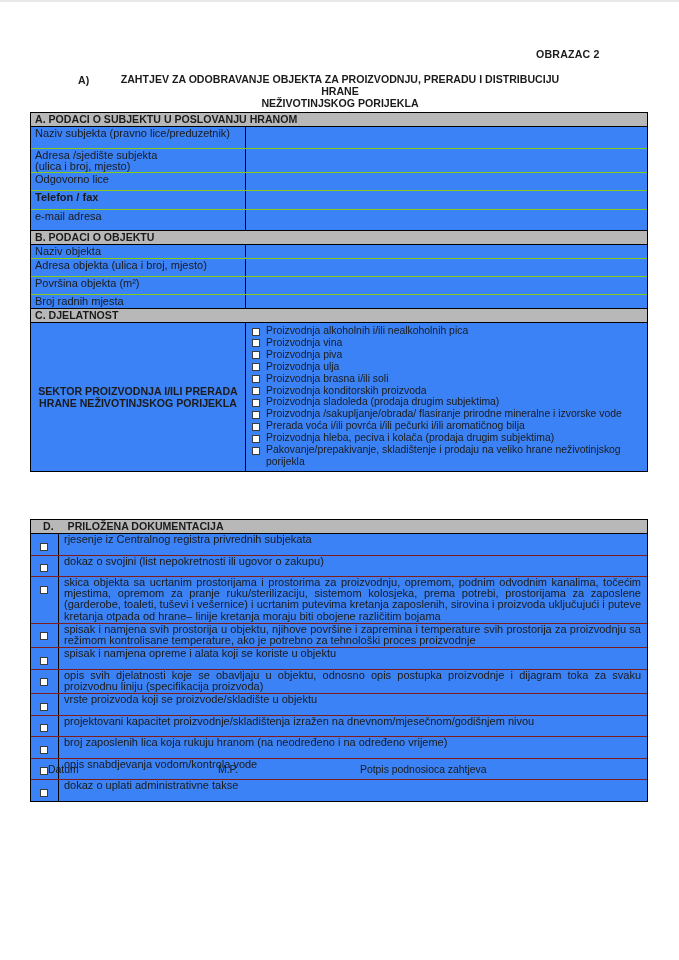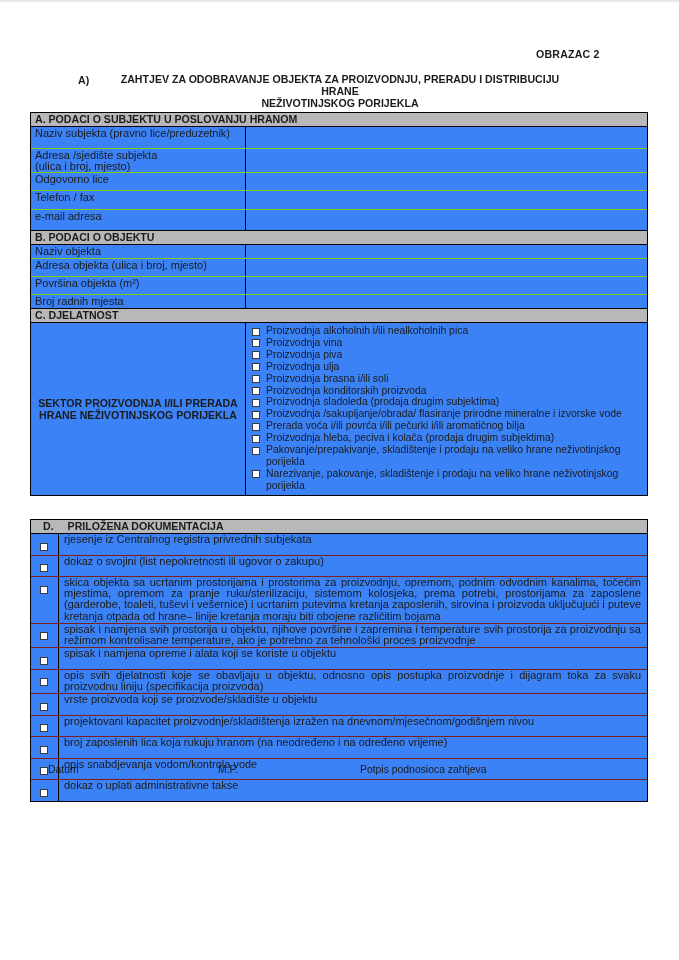--- a/index.html
+++ b/index.html
@@ -16,21 +16,21 @@
   #table-d{top:517px;}
   .sec-header{background:#b8b8b8;font-weight:700;font-size:10.6px;line-height:11px;padding:1px 4px 1px 4px;border-top:1px solid #000;border-bottom:1px solid #000;}
   .tbl > .sec-header:first-child{border-top:none;}
   .f-row{display:flex;}
   .f-row + .f-row{border-top:1px solid #84cc16;}
   .f-label{width:215px;flex:none;border-right:1px solid #000;box-sizing:border-box;padding:1px 14px 0 4px;font-size:11px;line-height:11.3px;white-space:pre-line;}
   .f-value{flex:1;}
   #section-a-rows .f-row:nth-child(1){height:21px;}
   #section-a-rows .f-row:nth-child(2){height:23px;}
   #section-a-rows .f-row:nth-child(3){height:17px;}
-  #section-a-rows .f-row:nth-child(4){height:18px;}
+  #section-a-rows .f-row:nth-child(4){height:18px;font-weight:bold;}
   #section-a-rows .f-row:nth-child(5){height:20px;}
   #section-b-rows .f-row:nth-child(1){height:13px;flex-direction:column;}
   #section-b-rows .f-row:nth-child(2){height:17px;}
   #section-b-rows .f-row:nth-child(3){height:17px;}
   #section-b-rows .f-row:nth-child(4){height:13px;}
   .c-body{display:flex;}
   .c-left{width:215px;flex:none;border-right:1px solid #000;box-sizing:border-box;display:flex;align-items:center;justify-content:center;text-align:center;font-weight:700;font-size:10.6px;line-height:12px;padding:4px 6px;}
   .c-right{flex:1;padding:2px 2px 3px 6px;}
   .c-item{display:flex;gap:6px;font-size:10.4px;line-height:11.9px;}
   .c-item .lbl{display:block;max-width:362px;}
@@ -147,24 +147,20 @@
             <span class="lbl">Prerada voća i/ili povrća i/ili pečurki i/ili aromatičnog bilja</span>
           </div>
         <div class="c-item">
             <span class="cb"></span>
             <span class="lbl">Proizvodnja hleba, peciva i kolača (prodaja drugim subjektima)</span>
           </div>
         <div class="c-item">
             <span class="cb"></span>
             <span class="lbl">Pakovanje/prepakivanje, skladištenje i prodaju na veliko hrane neživotinjskog porijekla</span>
           </div>
-        <div class="c-item">
-            <span class="cb"></span>
-            <span class="lbl">Narezivanje, pakovanje, skladištenje i prodaju na veliko hrane neživotinjskog porijekla</span>
-          </div>
       </div>
     </div>
   </div>
 
   <div class="tbl" id="table-d">
     <div class="sec-header d-header">
       <span>D.</span>
       <span>PRILOŽENA DOKUMENTACIJA</span>
     </div>
     <div id="d-rows">

